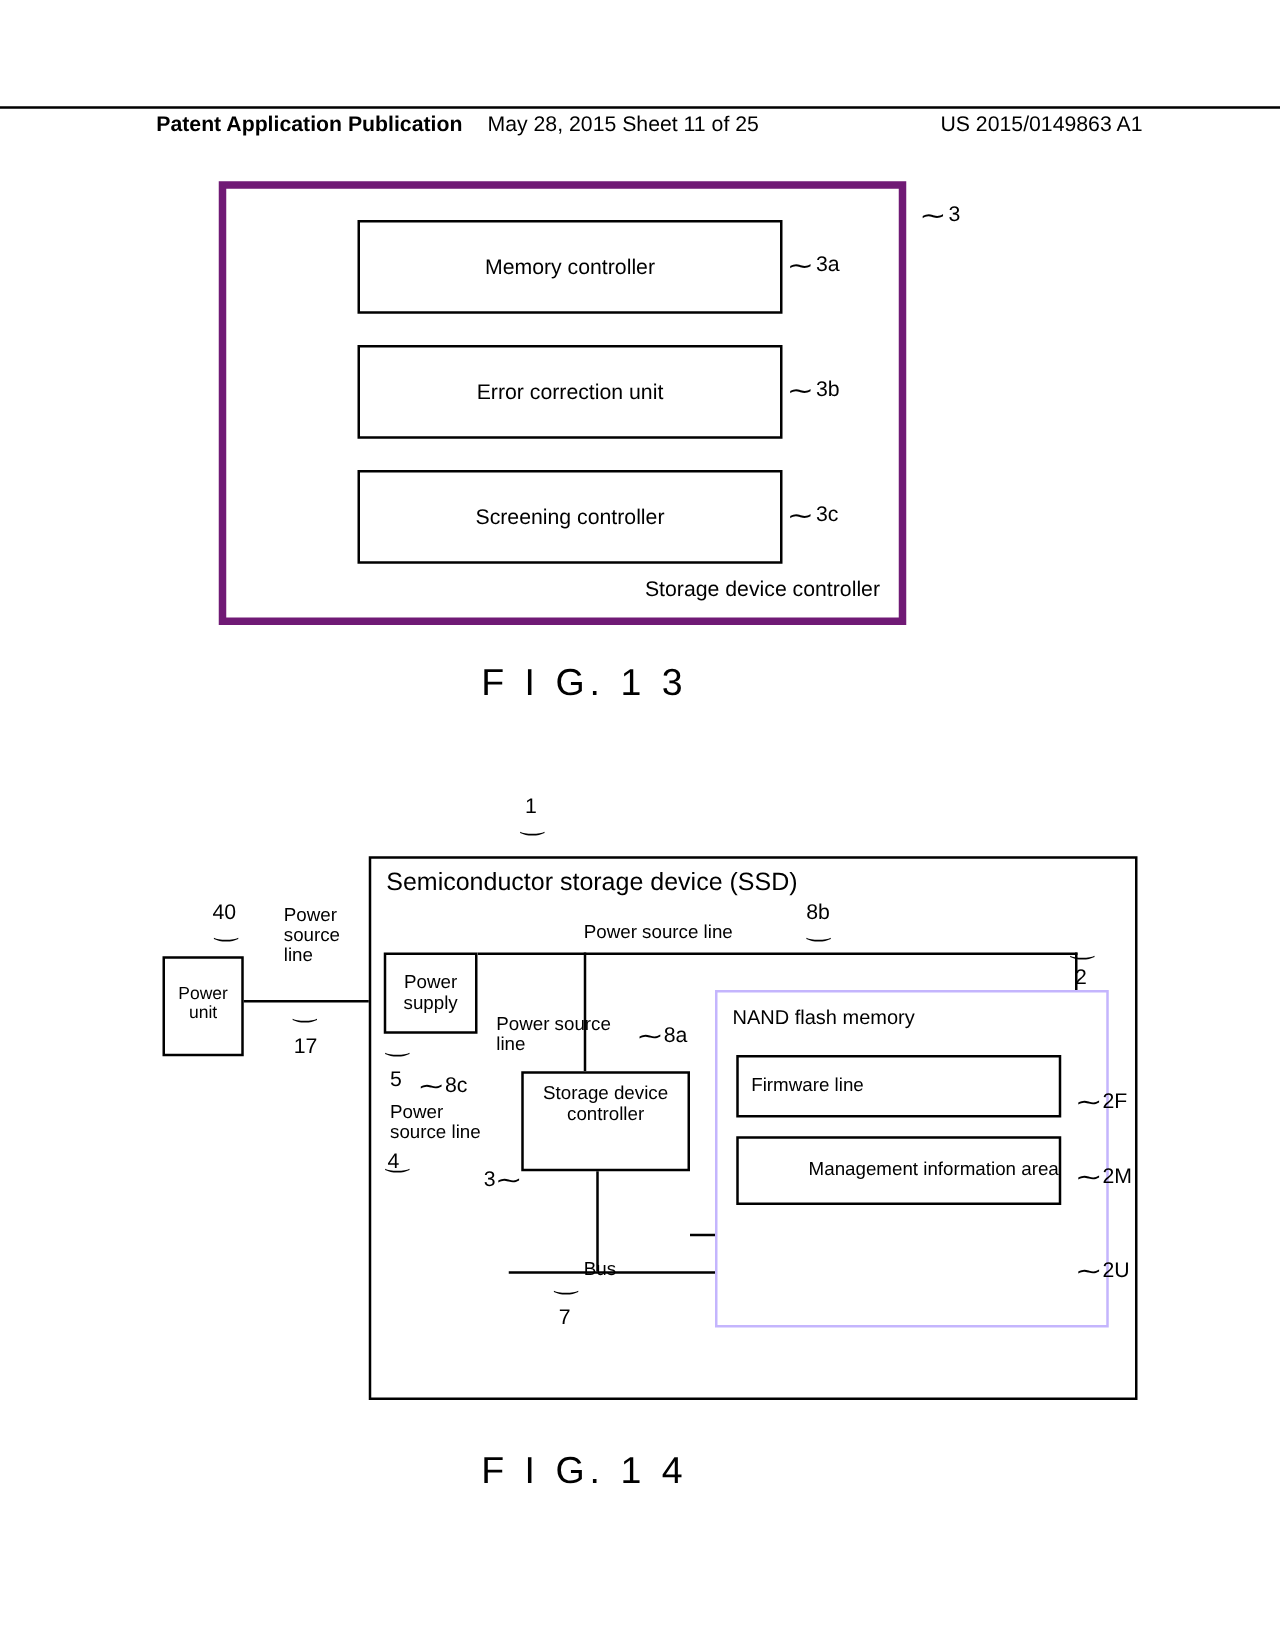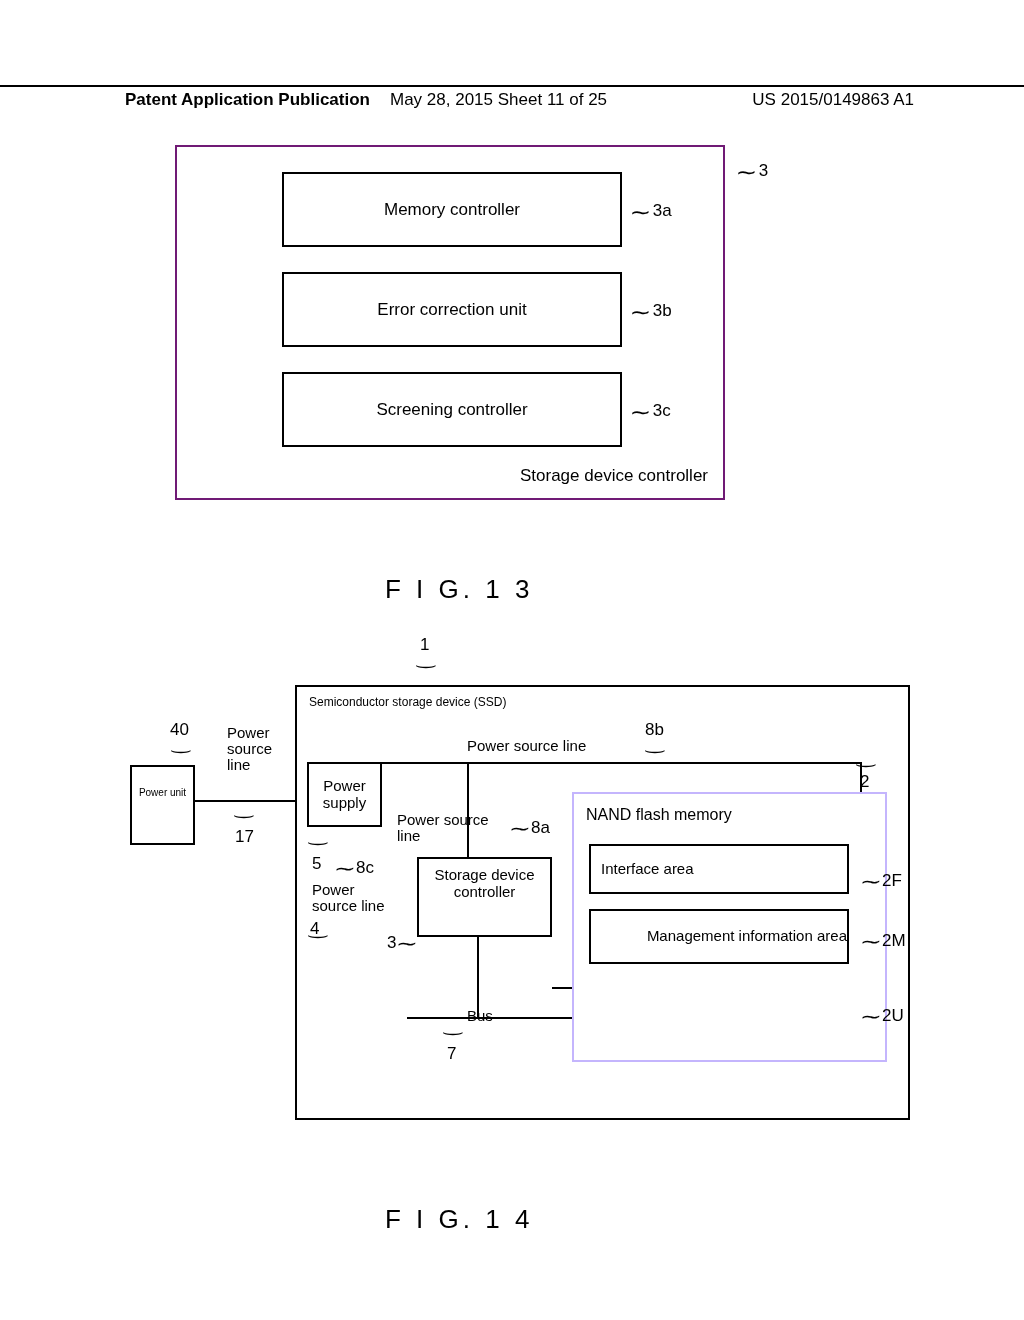--- a/index.html
+++ b/index.html
@@ -26,21 +26,21 @@
   .header .center { position: absolute; left: 390px; }
   .header .right { padding-right: 110px; }
 
   
   .fig13 {
     position: absolute;
     top: 145px;
     left: 175px;
     width: 550px;
     height: 355px;
-    border: 2px solid #701a75;
+    border: 6px solid #701a75;
   }
   .innerbox {
     position: absolute;
     border: 2px solid #000;
     display: flex;
     align-items: center;
     justify-content: center;
     font-size: 17px;
     text-align: center;
     background: #fff;
@@ -55,48 +55,47 @@
   }
   .lead .tilde {
     font-size: 20px;
     display: inline-block;
     transform: scaleX(1.3);
     vertical-align: middle;
     margin-right: 4px;
   }
   .figcap {
     position: absolute;
-    font-size: 26px;
+    font-size: 30px;
     letter-spacing: 4px;
     font-family: Arial, sans-serif;
-    margin-top: 44px;
   }
 
   
   .fig14 {
     position: absolute;
     top: 685px;
     left: 295px;
     width: 615px;
     height: 435px;
     border: 2px solid #000;
   }
   .powunit {
     position: absolute;
     top: 765px;
     left: 130px;
     width: 65px;
     height: 80px;
     border: 2px solid #000;
-    font-size: 10px;
+    font-size: 14px;
     text-align: center;
     padding-top: 20px;
     line-height: 1.1;
   }
-  .fig14 .ssdtitle { position: absolute; left: 12px; top: 8px; font-size: 12px; }
+  .fig14 .ssdtitle { position: absolute; left: 12px; top: 8px; font-size: 20px; }
   .fig14 .psupply { left: 10px; top: 75px; width: 75px; height: 65px; font-size: 15px; line-height:1.1; }
   .fig14 .storagectrl { left: 120px; top: 170px; width: 135px; height: 80px; font-size: 15px; line-height:1.1; align-items: flex-start; justify-content: flex-start; padding: 8px; }
   .fig14 .ifacectrl { left: 10px; top: 260px; width: 100px; height: 70px; font-size: 15px; line-height:1.1; align-items: flex-start; justify-content: flex-start; padding: 8px; }
   .fig14 .nand {
     position: absolute;
     left: 275px;
     top: 105px;
     width: 315px;
     height: 270px;
     border: 2px solid #c4b5fd;
@@ -192,21 +191,21 @@
   <div class="vline" style="top:250px; left:180px; height:80px;"></div>
   <div class="psline" style="top:330px; left:110px; width:165px;"></div>
   <div class="psline" style="top:300px; left:255px; width:20px;"></div>
   <div class="bustext" style="top:320px; left:170px;">Bus</div>
   <div class="hook" style="top:335px; left:150px;">⌣</div>
   <div class="reflabel" style="top:357px; left:150px;">7</div>
 
   <div class="nand">
     <div class="nandtitle">NAND flash memory</div>
     <div class="innerbox nbox nbox1">
-        <span>Interface area</span>
+        <span>Firmware line</span>
       </div>
     <div class="innerbox nbox nbox2">
         <span>Management information area</span>
       </div>
   </div>
 
   <div class="reflabel" style="top:85px; left:563px;">2</div>
   <div class="hook" style="top:67px; left:563px;">⌣</div>
 
 </div>

